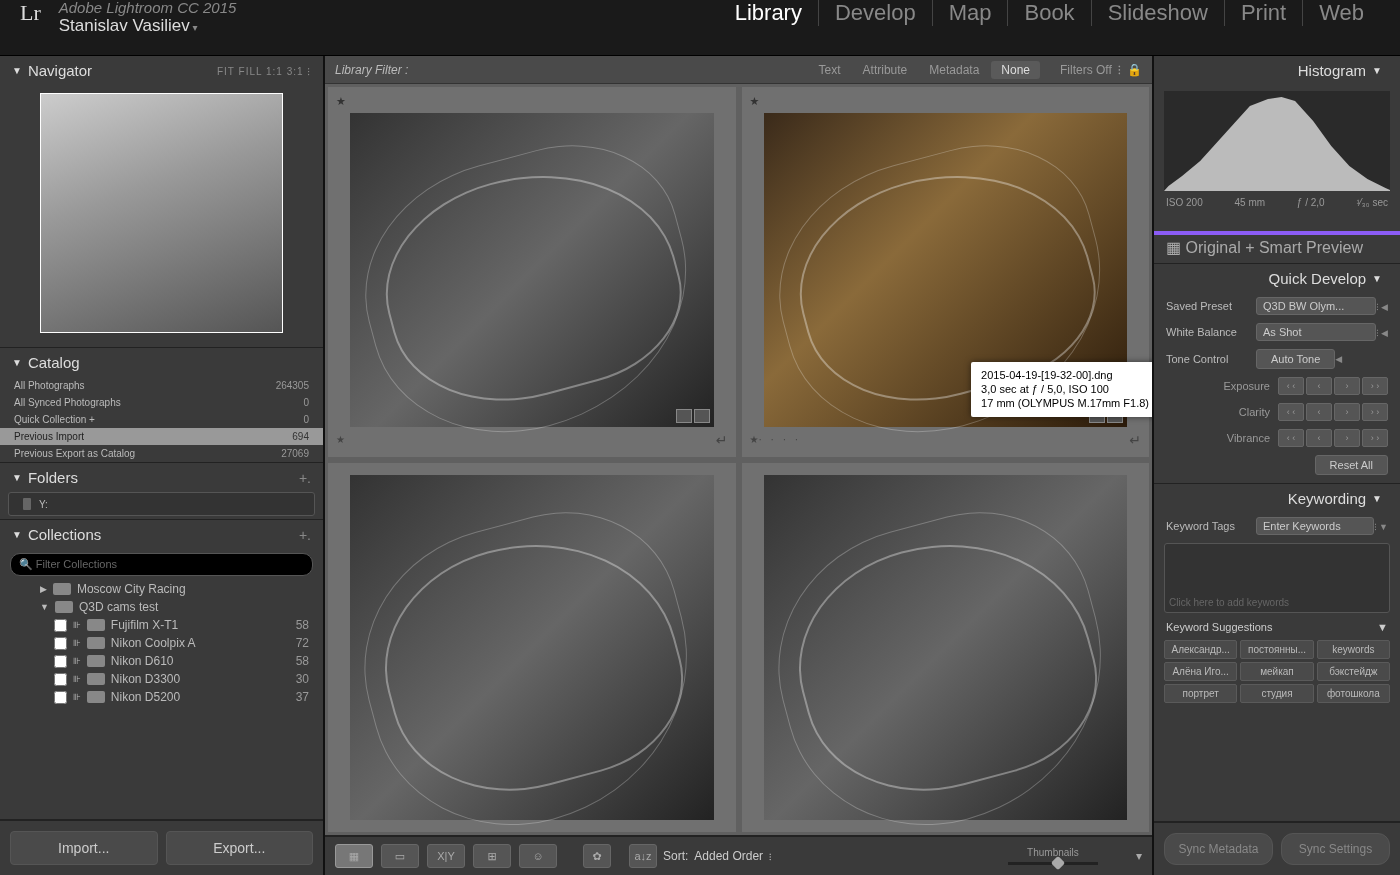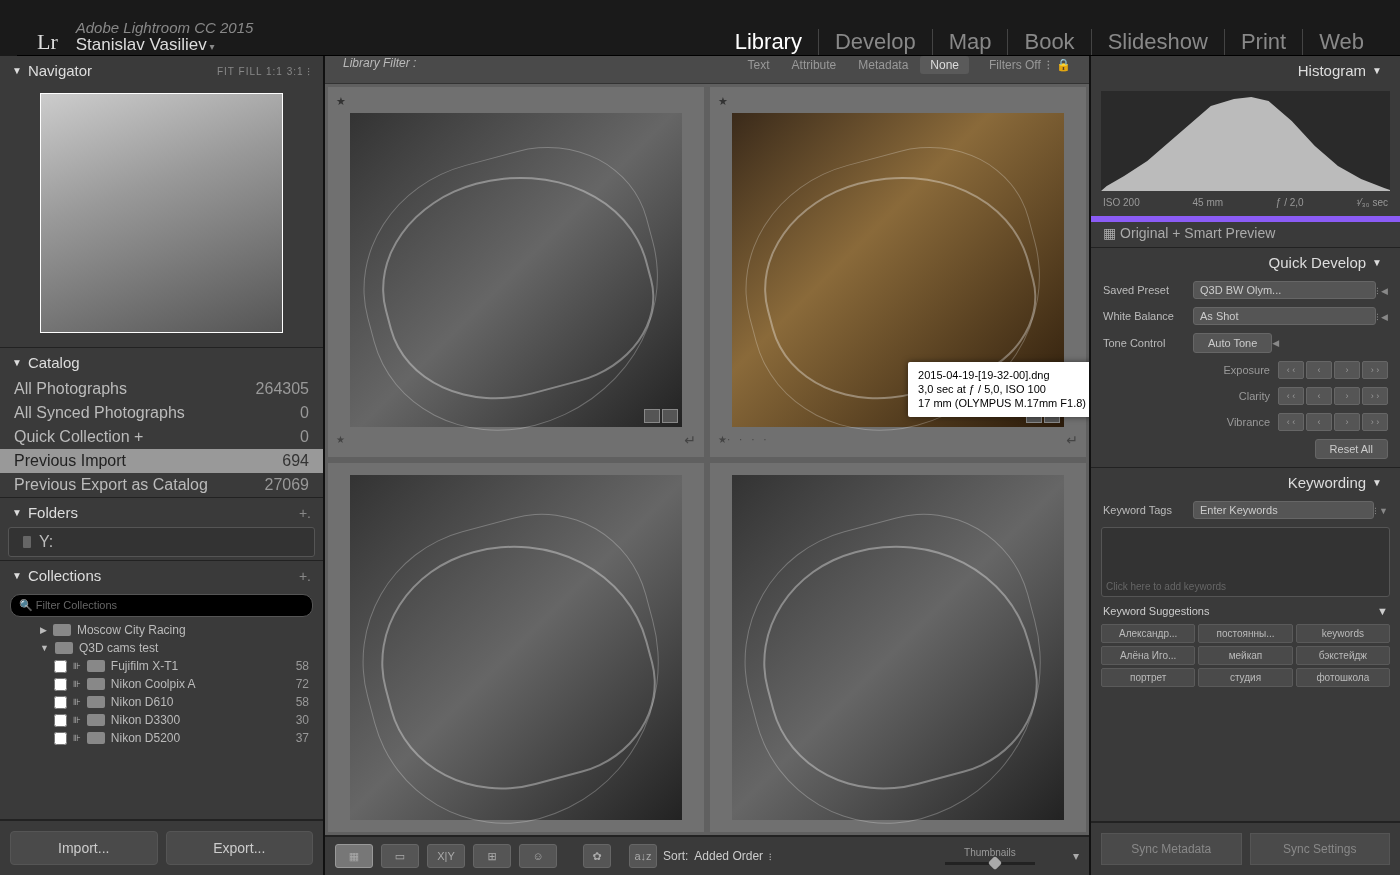--- a/index.html
+++ b/index.html
@@ -1,56 +1,56 @@
 <!DOCTYPE html>
 <html><head>
 <meta charset="utf-8">
 <style>
 * { margin:0; padding:0; box-sizing:border-box; font-family:"Segoe UI",Arial,sans-serif; }
 body { background:#1a1a1a; width:1400px; height:875px; overflow:hidden; color:#aaa; font-size:12px; user-select:none; }
 .app { display:flex; flex-direction:column; height:100%; }
-.topbar { height:56px; background:#1a1a1a; display:flex; align-items:flex-end; padding:0 20px; border-bottom:1px solid #000;margin-left:17px; }
+.topbar { height:56px; background:#1a1a1a; display:flex; align-items:flex-start; padding:0 20px; border-bottom:1px solid #000; }
 .logo { font-size:22px; font-weight:300; color:#ddd; margin-right:18px; font-family:Georgia,serif; }
 .ident { display:flex; flex-direction:column; line-height:1.1; }
 .app-title { font-size:15px; color:#888;font-style:italic; }
 .user { font-size:17px; color:#ddd; }
 .user::after { content:" ▾"; font-size:10px; color:#888; }
 .modules { margin-left:auto; display:flex; gap:0; font-size:22px; color:#888; }
 .module { padding:0 16px; cursor:pointer; }
 .module.active { color:#fff; }
 .module + .module { border-left:1px solid #444; }
 .main { flex:1; display:flex; min-height:0; }
 .left { width:325px; background:#3a3a3a; display:flex; flex-direction:column; border-right:2px solid #111; }
 .center { flex:1; background:#4a4a4a; display:flex; flex-direction:column; }
-.right { width:311px; background:#3a3a3a; display:flex; flex-direction:column; border-left:2px solid #111;justify-content:space-between; }
+.right { width:248px; background:#3a3a3a; display:flex; flex-direction:column; border-left:2px solid #111;justify-content:space-between; }
 .panel { border-bottom:1px solid #222; }
 .panel-hdr { display:flex; align-items:center; padding:6px 12px; background:#3a3a3a; font-size:15px; color:#ddd; }
 .panel-hdr .disclosure { margin-right:6px; font-size:10px; }
 .panel-hdr .spacer { flex:1; }
 .panel-hdr .extras { font-size:10px; color:#888; letter-spacing:1px; }
 .panel-hdr.right-align { justify-content:flex-end; }
 .panel-hdr.right-align .label { margin-right:6px; }
 .nav-prev { padding:8px 40px 14px; }
 .nav-img { width:100%; height:240px; background:linear-gradient(160deg,#ccc 0%,#999 40%,#555 100%); border:1px solid #fff; position:relative; }
-.catalog-item,.folder-item,.coll-item { display:flex; align-items:center; padding:3px 14px; font-size:16px; color:#bbb; }
+.catalog-item,.folder-item,.coll-item { display:flex; align-items:center; padding:3px 14px; font-size:10px; color:#bbb; }
 .catalog-item.sel { background:#999; color:#222; }
 .catalog-item .count,.folder-item .count,.coll-item .count { margin-left:auto; color:#999; }
 .catalog-item.sel .count { color:#333; }
 .folder-item { padding:5px 14px; border:1px solid #555; margin:0 8px 3px; border-radius:3px; background:#333; }
 .folder-item .disk-icon { width:8px; height:12px; background:#5a5; margin-right:8px; border-radius:1px; }
 .folder-item.dim .disk-icon { background:#666; }
 .coll-search { margin:4px 10px; padding:4px 8px; background:#000000; border:1px solid #555; border-radius:10px; color:#666; font-size:11px; }
 .coll-item { padding:2px 14px 2px 54px; font-size:12px; }
 .coll-item.l1 { padding-left:40px; }
 .coll-item .tri { margin-right:6px; font-size:9px; }
 .coll-item .icon { width:18px; height:12px; background:#888; margin-right:6px; border-radius:2px; }
 .coll-item input[type=checkbox] { margin-right:6px; }
 .left-btns { margin-top:auto; display:flex; gap:8px; padding:10px; border-top:1px solid #222; }
 .left-btns button { flex:1; padding:8px; background:#4a4a4a; border:1px solid #555; color:#ccc; border-radius:4px; font-size:14px; cursor:pointer; }
-.filterbar { height:28px; background:#4a4a4a; display:flex; align-items:flex-start; padding:0 18px; font-size:12px; color:#bbb; border-bottom:1px solid #333; }
+.filterbar { height:28px; background:#4a4a4a; display:flex; align-items:center; padding:0 10px; font-size:12px; color:#bbb; border-bottom:1px solid #333; }
 .filterbar .lbl { font-style:italic; }
 .filterbar .opts { margin-left:auto; display:flex; gap:2px; }
 .filterbar .opt { padding:2px 10px; color:#999; cursor:pointer; }
 .filterbar .opt.active { background:#5a5a5a; color:#ddd; border-radius:3px; }
 .filterbar .right-opts { margin-left:20px; display:flex; align-items:center; gap:6px; color:#999; }
 .lock { color:#d4a94a; }
 .grid { flex:1; display:grid; grid-template-columns:1fr 1fr; grid-template-rows:1fr 1fr; gap:0; background:#606060; overflow:hidden; position:relative; }
 .cell { background:#707070; margin:3px; display:flex; flex-direction:column; padding:8px; position:relative; }
 .cell-top { height:14px; display:flex; }
 .cell-star { color:#333; font-size:11px; }
@@ -66,37 +66,37 @@
 .tool-btn { width:28px; height:24px; background:#555; border:1px solid #666; border-radius:3px; display:flex; align-items:center; justify-content:center; font-size:11px; color:#aaa; cursor:pointer; }
 .tool-btn.wide { width:38px; }
 .tool-btn.active { background:#777; border-color:#999; }
 .sort-area { display:flex; align-items:center; gap:6px; margin-left:10px; color:#ccc; font-size:12px; }
 .thumb-slider { margin-left:auto; margin-right:30px; display:flex; flex-direction:column; align-items:center; color:#999; font-size:10px; }
 .slider-track { width:90px; height:3px; background:#222; position:relative; margin-top:4px; }
 .slider-handle { position:absolute; left:50%; top:-4px; width:10px; height:10px; background:#aaa; border-radius:2px; transform:rotate(45deg); }
 .histo { height:100px; background:#2a2a2a; margin:6px 10px 4px; position:relative; overflow:hidden; }
 .histo svg { width:100%; height:100%; }
 .histo-info { display:flex; justify-content:space-between; padding:2px 12px; font-size:10px; color:#999; }
-.histo-status { padding:3px 12px 6px; font-size:14px; color:#aaa; border-top:6px solid #8b5cf6; margin-top:6px; }
+.histo-status { padding:3px 12px 6px; font-size:16px; color:#aaa; border-top:4px solid #8b5cf6; margin-top:21px; }
 .qd-row { display:flex; align-items:center; padding:4px 12px; font-size:11px; }
 .qd-row .lbl { flex:0 0 90px; color:#bbb; }
 .qd-row select, .qd-row .sel { flex:1; background:#555; border:1px solid #666; color:#ccc; padding:2px 6px; font-size:11px; border-radius:3px; }
 .qd-row .mini { font-size:9px; color:#888; }
 .qd-btn { background:#555; border:1px solid #666; color:#ccc; padding:3px 14px; border-radius:3px; font-size:11px; cursor:pointer; }
 .stepper { display:flex; gap:2px; }
 .step { width:26px; height:18px; background:#555; border:1px solid #666; border-radius:2px; display:flex; align-items:center; justify-content:center; font-size:9px; color:#999; cursor:pointer; }
 .right-row-r { display:flex; justify-content:flex-end; align-items:center; padding:4px 12px; gap:8px; font-size:11px; }
 .right-row-r .lbl { color:#999; }
 .kw-box { margin:4px 10px; height:70px; background:#333; border:1px solid #555; border-radius:3px; padding:4px; font-size:10px; color:#666; display:flex; flex-direction:column; }
 .kw-box .ph { margin-top:auto; }
 .kw-sug { padding:4px 12px; font-size:11px; color:#ccc; display:flex; justify-content:space-between; }
 .kw-grid { display:grid; grid-template-columns:1fr 1fr 1fr; gap:3px; padding:3px 10px 8px; }
 .kw-tag { background:#4a4a4a; border:1px solid #5a5a5a; padding:3px 2px; font-size:10px; color:#bbb; text-align:center; border-radius:2px; overflow:hidden; text-overflow:ellipsis; white-space:nowrap; cursor:pointer; }
 .right-btns { margin-top:auto; display:flex; gap:8px; padding:10px; border-top:1px solid #222; }
-.right-btns button { flex:1; padding:8px 4px; background:#4a4a4a; border:1px solid #555; color:#888; border-radius:0; font-size:12px; cursor:pointer; }
+.right-btns button { flex:1; padding:8px 4px; background:#4a4a4a; border:1px solid #555; color:#888; border-radius:12px; font-size:12px; cursor:pointer; }
 .scrollable { overflow:hidden; }
 .plus { margin-left:auto; font-size:14px; color:#888; }
 .badge-icons { position:absolute; right:4px; bottom:4px; display:flex; gap:2px; }
 .badge-icons span { width:16px; height:14px; border:1px solid #888; background:#555; display:block; }
 </style>
 </head>
 <body>
 
 <div class="app">
   <div class="topbar">

